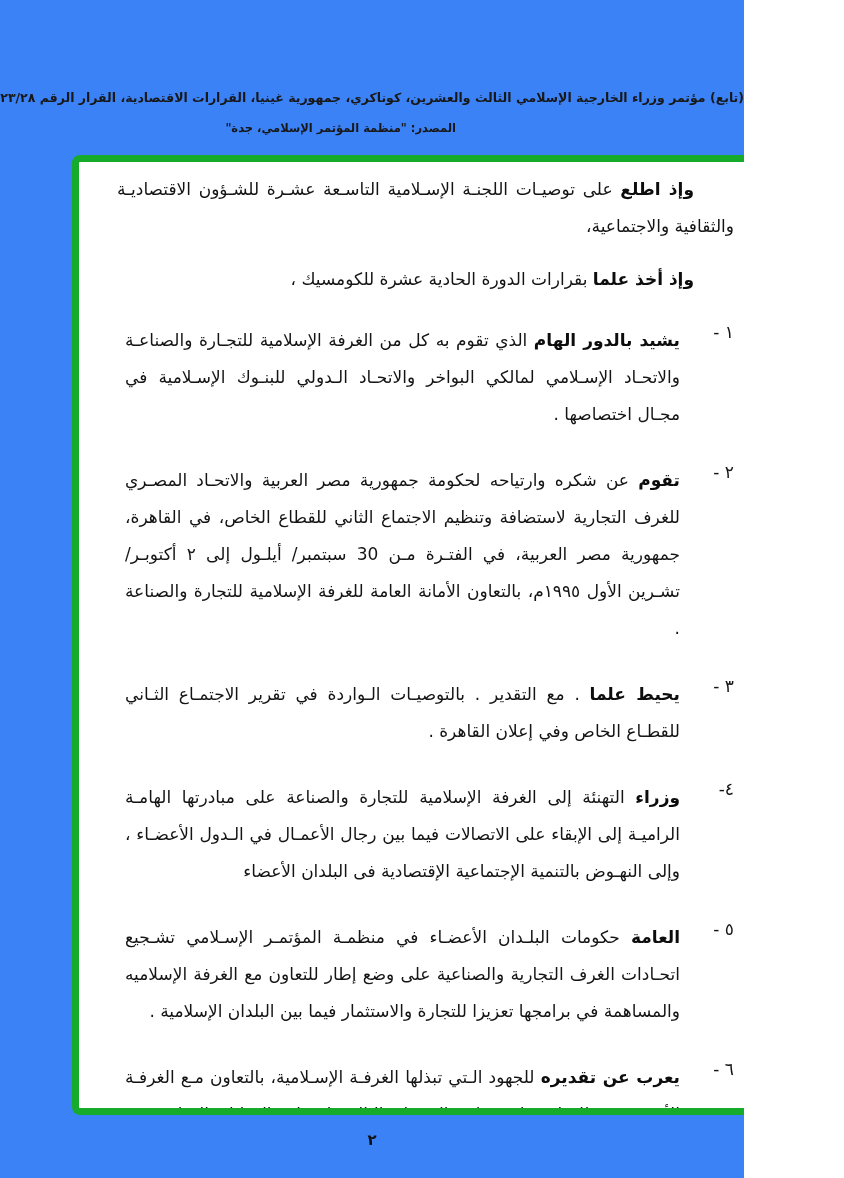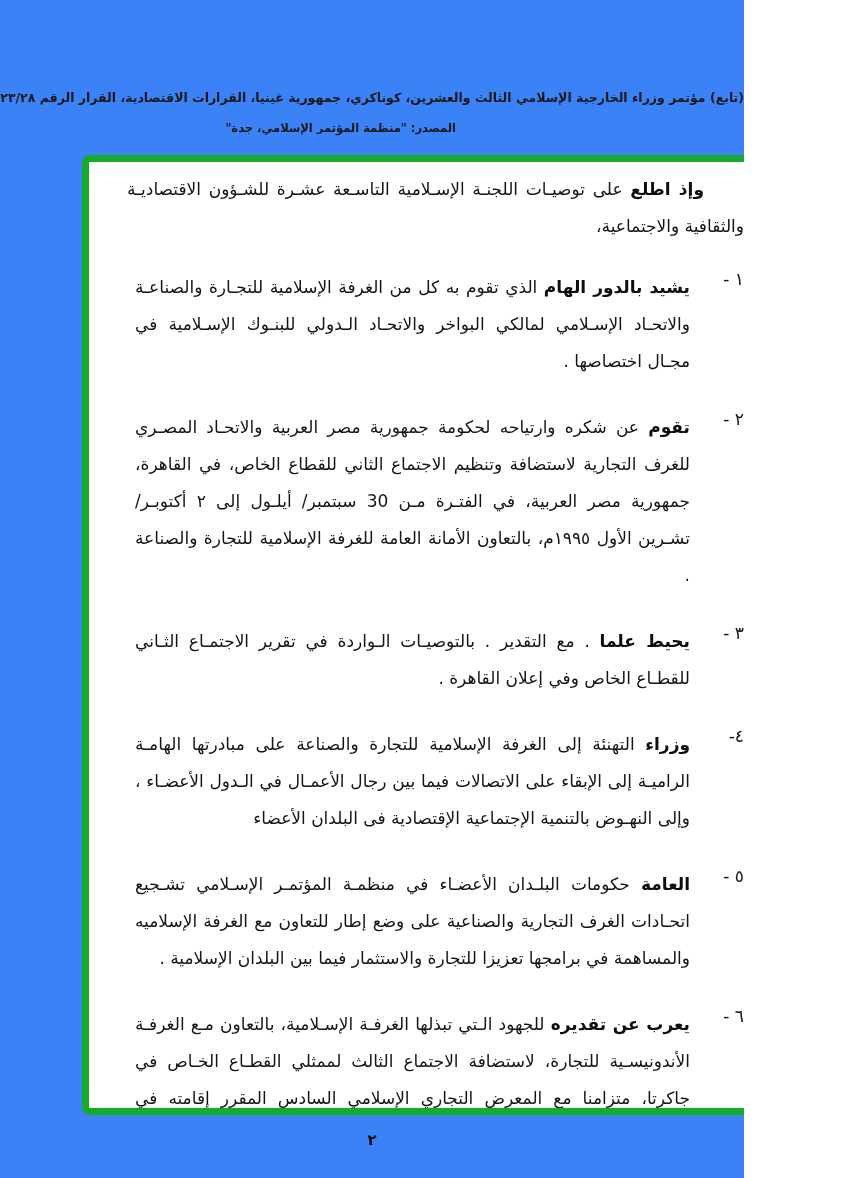--- a/index.html
+++ b/index.html
@@ -37,21 +37,21 @@
     direction: rtl;
     font-weight: 700;
     font-size: 11.5px;
     white-space: nowrap;
     color: #181818;
   }
 
   
   .green-box {
     position: absolute;
-    left: 82px;
+    left: 72px;
     top: 155px;
     width: 681px;
     height: 960px;
     box-sizing: border-box;
     border: 7px solid #17ab2b;
     border-radius: 8px;
     background: #ffffff;
     overflow: hidden;
   }
   .content {
@@ -102,20 +102,21 @@
 
   <div class="hdr-line1">(تابع) مؤتمر وزراء الخارجية الإسلامي الثالث والعشرين، كوناكري، جمهورية غينيا، القرارات الاقتصادية، القرار الرقم ٢٣/٢٨-أق</div>
 
   <div class="hdr-line2">المصدر:  "منظمة المؤتمر الإسلامي، جدة"</div>
 
   <section class="green-box" style="border-color: rgb(23, 171, 43);">
     <div class="content">
 
       <p class="pre"><b>وإذ اطلع</b> <span>على توصيـات اللجنـة الإسـلامية التاسـعة عشـرة للشـؤون الاقتصاديـة والثقافية والاجتماعية،</span></p>
 
+      <p class="pre"><b>وإذ أخذ علما</b> <span>بقرارات الدورة الحادية عشرة للكومسيك ،</span></p>
 
 
       <div class="item">
         <span class="num">١ -</span>
         <p class="itext"><b>يشيد بالدور الهام</b> <span>الذي تقوم به كل من الغرفة الإسلامية للتجـارة والصناعـة والاتحـاد الإسـلامي لمالكي البواخر والاتحـاد الـدولي للبنـوك الإسـلامية في مجـال اختصاصها .</span></p>
       </div>
 
       <div class="item">
         <span class="num">٢ -</span>
         <p class="itext"><b>تقوم</b> <span>عن شكره وارتياحه لحكومة جمهورية مصر العربية والاتحـاد المصـري للغرف التجارية لاستضافة وتنظيم الاجتماع الثاني للقطاع الخاص، في القاهرة، جمهورية مصر العربية، في الفتـرة مـن 30 سبتمبر/ أيلـول إلى ٢ أكتوبـر/ تشـرين الأول ١٩٩٥م، بالتعاون الأمانة العامة للغرفة الإسلامية للتجارة والصناعة .</span></p>

